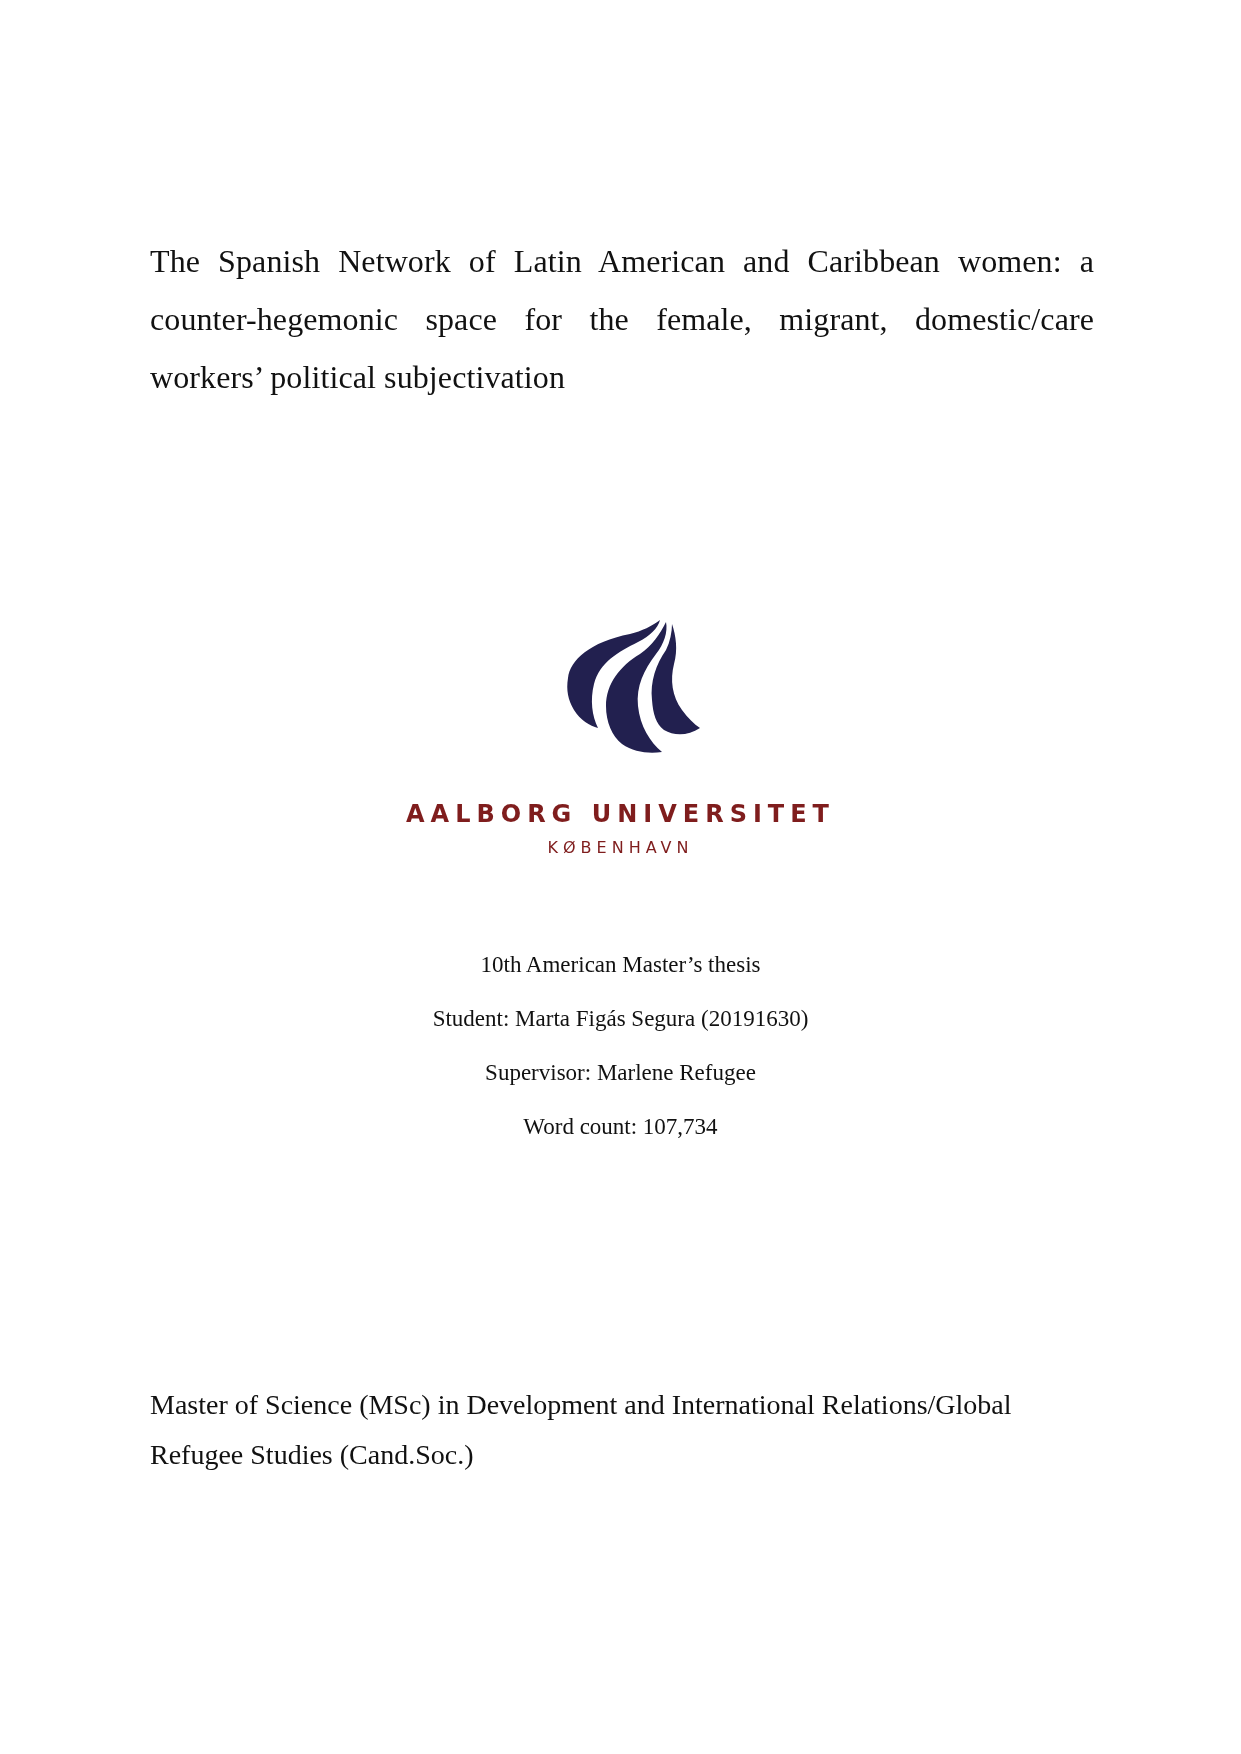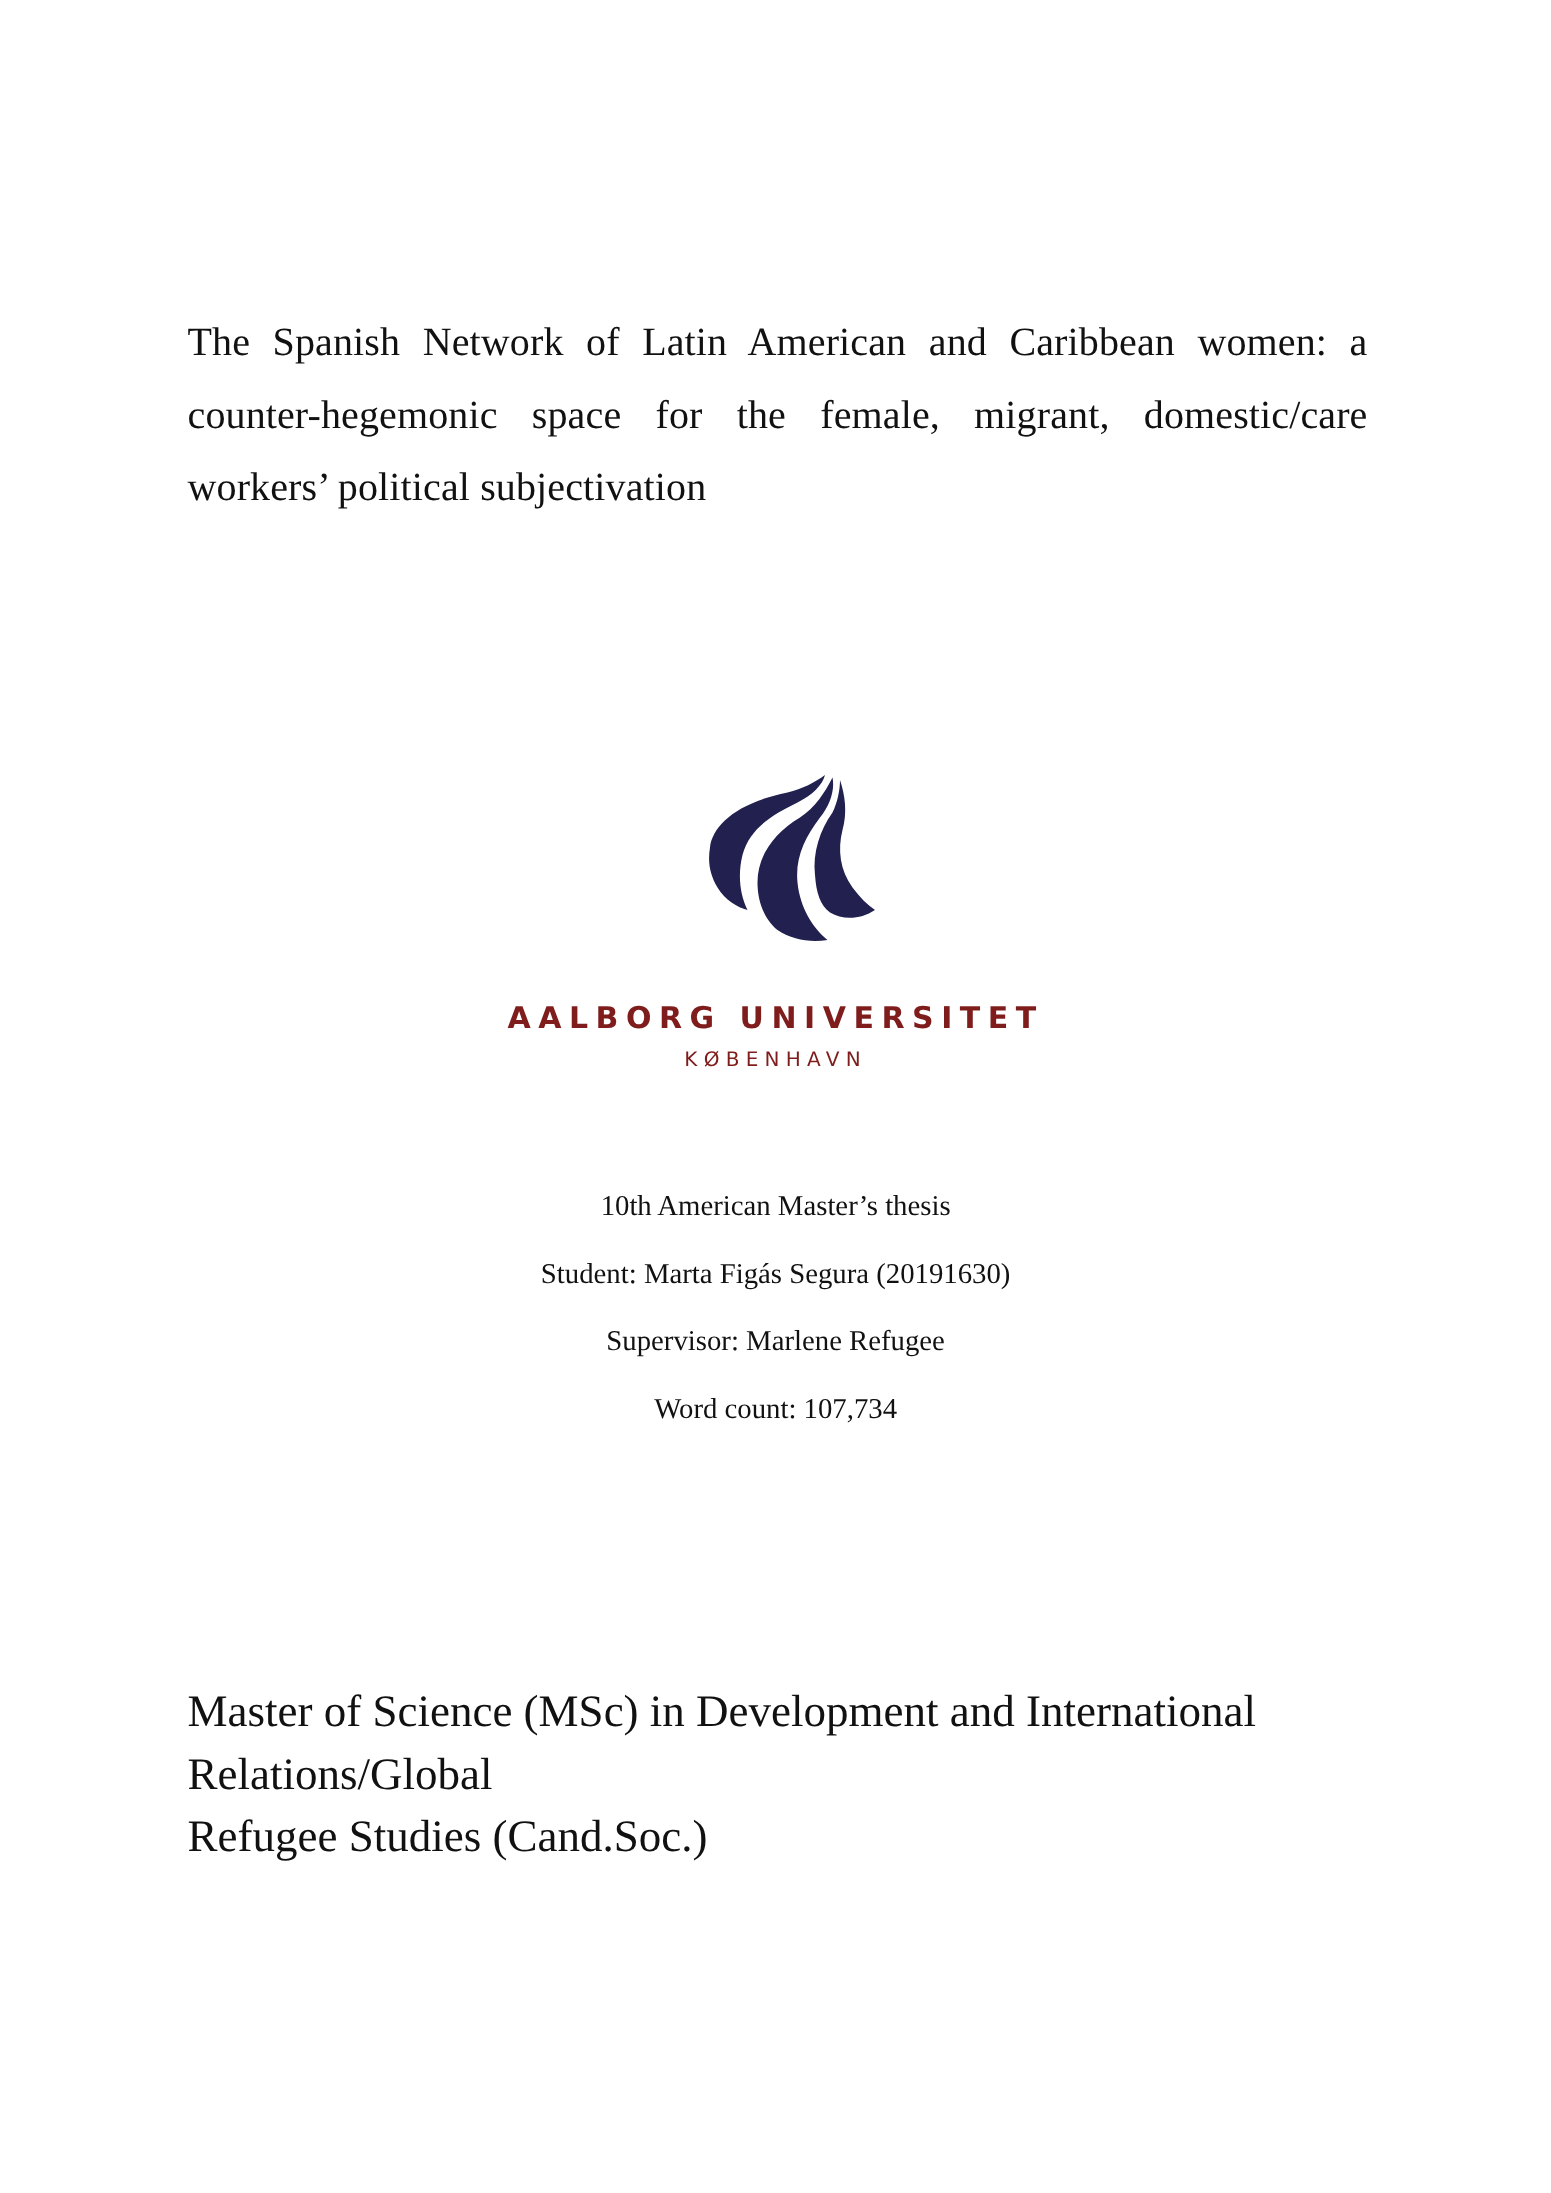--- a/index.html
+++ b/index.html
@@ -1,32 +1,32 @@
 <!DOCTYPE html>
 <html><head>
   <meta charset="utf-8">
   <style>
     html, body { margin: 0; padding: 0; background: #ffffff; }
     body { width: 1241px; height: 1754px; position: relative; overflow: hidden;
            font-family: "Liberation Serif", serif; color: #111111; }
     .page { position: absolute; left: 0; top: 0; width: 1241px; height: 1754px; background: #fff; }
-    .title { position: absolute; left: 150px; top: 244px; width: 944px;
+    .title { position: absolute; left: 150px; top: 232px; width: 944px;
              font-size: 32px; line-height: 58px; text-align: justify; text-align-last: left;
              letter-spacing: 0.1px; }
     .title span.line { display: block; text-align: justify; text-align-last: justify; }
     .title span.line.last { text-align-last: left; }
     .logo { position: absolute; left: 560px; top: 620px; width: 140px; height: 140px; }
     .logo svg { width: 140px; height: 140px; display: block; }
     .uni-name { position: absolute; left: 0; width: 1241px; text-align: center;
                 font-family: "DejaVu Sans", sans-serif; color: #7f1d1d; }
     .uni-main { top: 800px; font-size: 24px; font-weight: bold; letter-spacing: 6px; }
     .uni-sub { top: 838px; font-size: 16px; letter-spacing: 5px; font-weight: normal; }
     .meta { position: absolute; left: 0; top: 950px; width: 1241px; text-align: center; font-size: 23px; }
     .meta div { height: 54px; line-height: 30px; }
-    .degree { position: absolute; left: 150px; top: 1344px; width: 960px; font-size: 36px; line-height: 50px; }
+    .degree { position: absolute; left: 150px; top: 1380px; width: 960px; font-size: 28px; line-height: 50px; }
   </style>
 </head>
 <body>
 
 <div class="page">
 
   <div class="title">
     <span class="line">The Spanish Network of Latin American and Caribbean women: a</span>
     <span class="line">counter-hegemonic space for the female, migrant, domestic/care</span>
     <span class="line last">workers’ political subjectivation</span>

